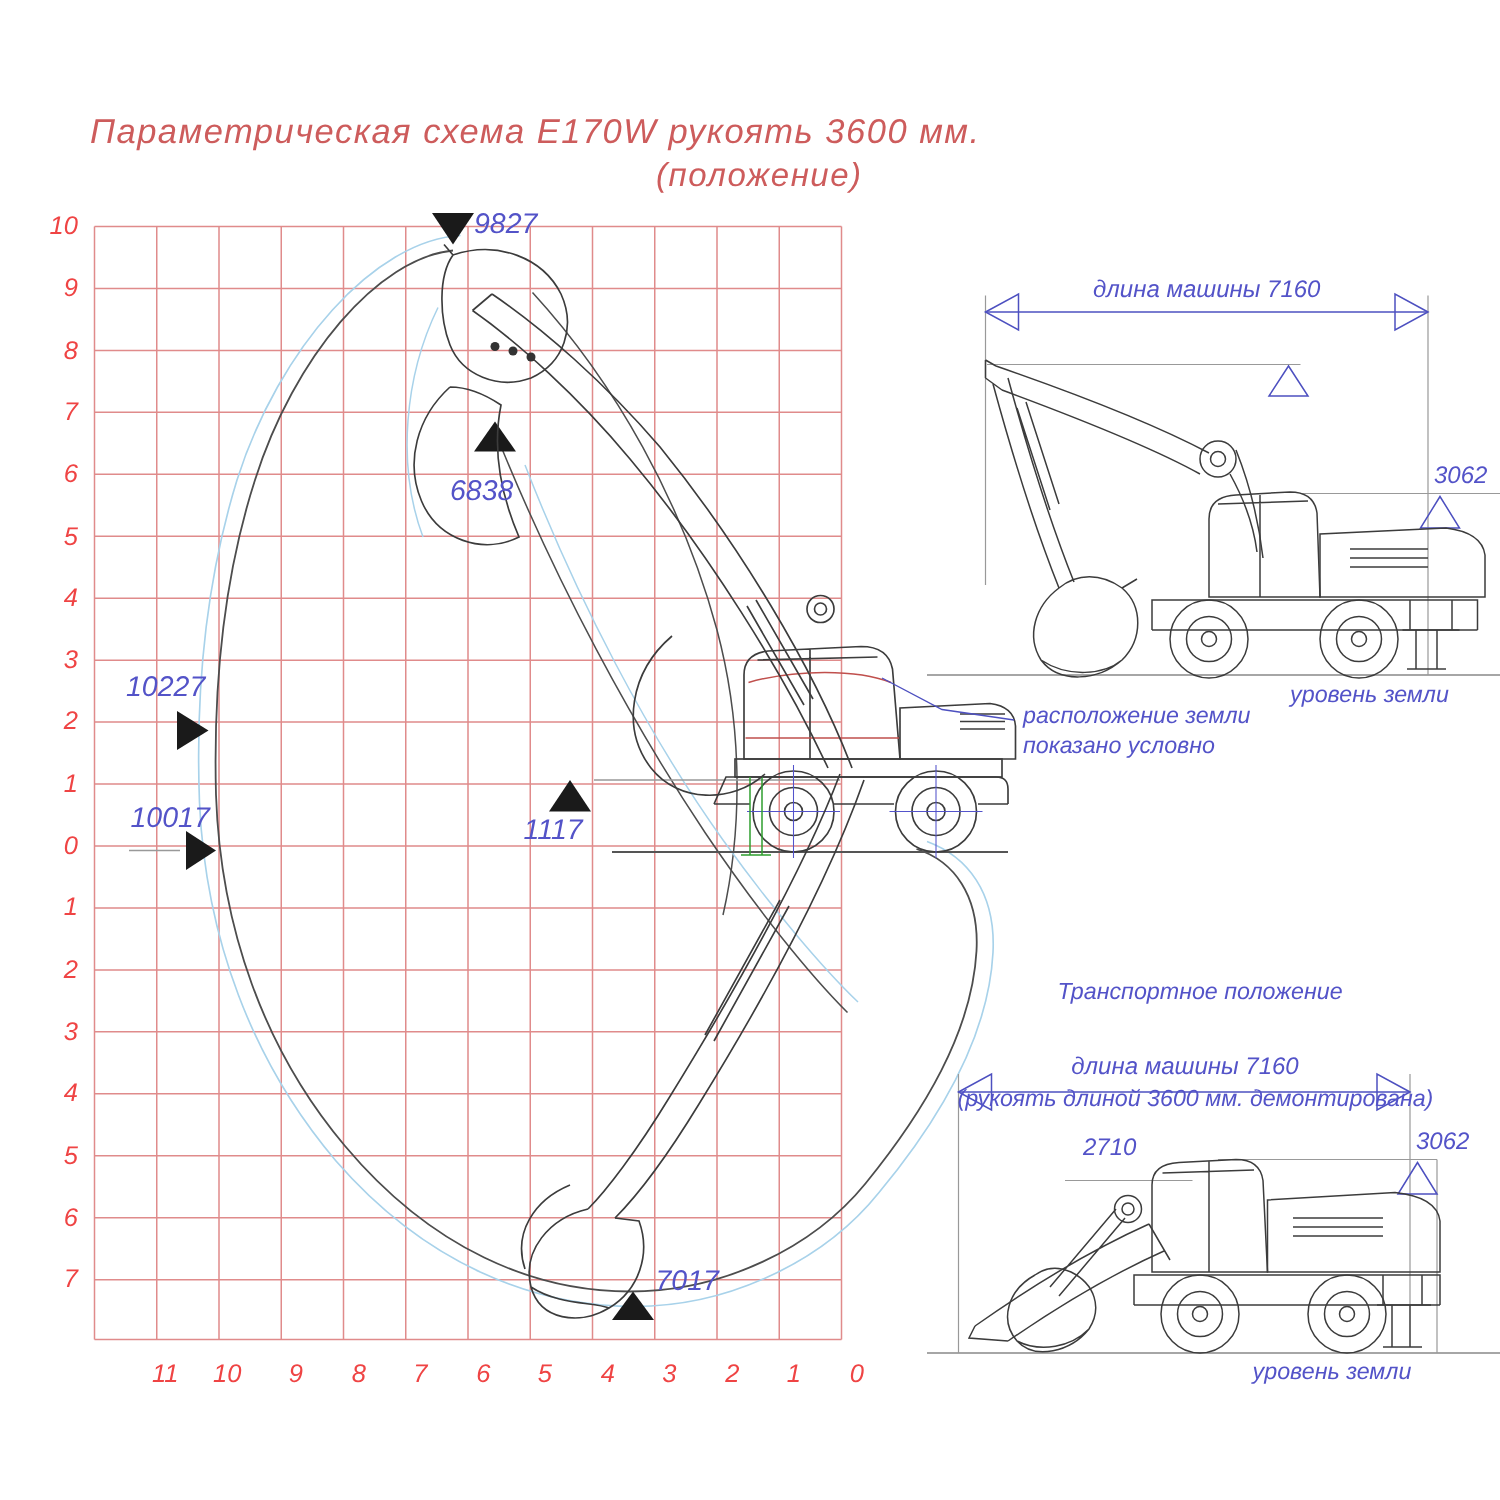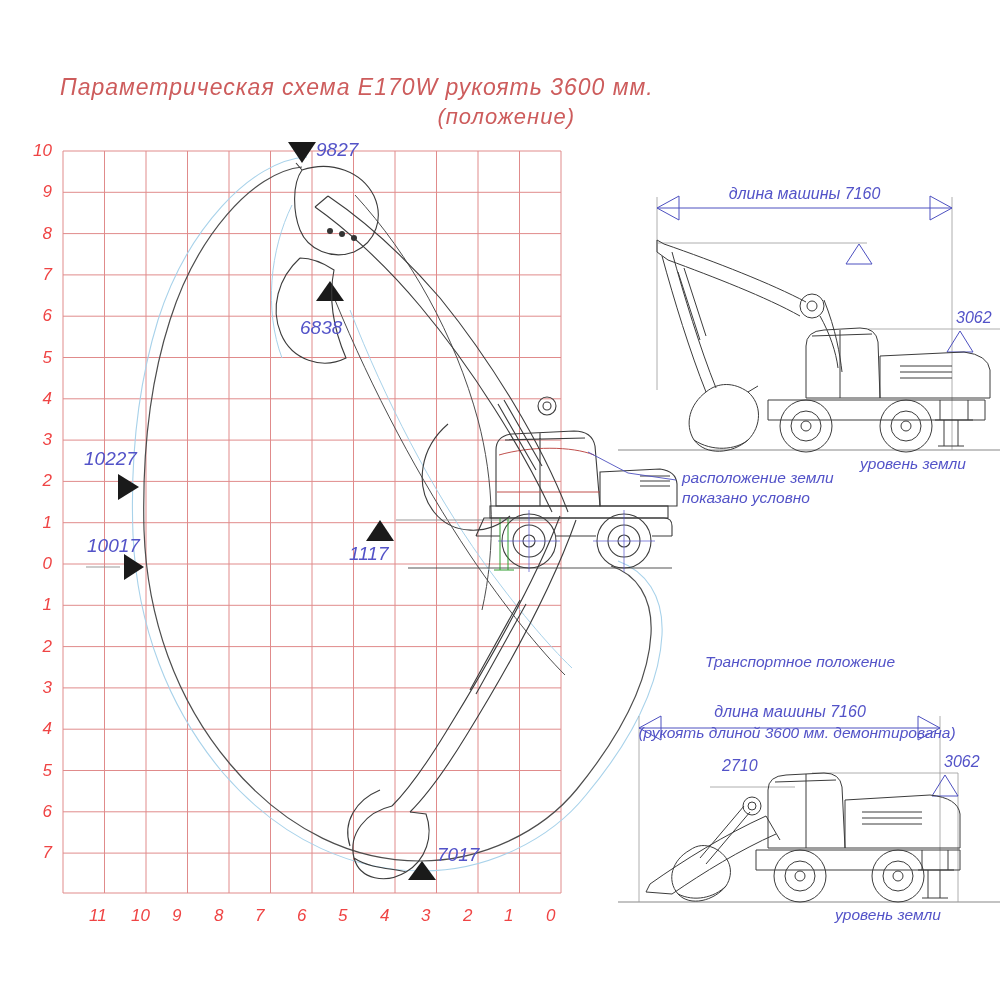--- a/index.html
+++ b/index.html
@@ -7,21 +7,21 @@
           font-family:"Liberation Sans",sans-serif;}
   svg{position:absolute;left:0;top:0;}
   .lbl{position:absolute;font-style:italic;white-space:nowrap;}
   .title{color:#cd5c5c;font-size:23px;letter-spacing:1px;text-align:right;}
   .blue{color:#5353c8;}
   .dim{font-size:15.5px;text-align:center;}
   .dimnum{font-size:16px;}
   .marker{font-size:19px;}
   .axis{color:#ef4444;font-size:17px;text-align:center;}
   .yaxis{width:34px;text-align:right;}
-  .xaxis{width:30px;text-align:left;}
+  .xaxis{width:30px;text-align:right;}
 </style>
 </head>
 <body>
 
 <div id="canvas">
 
 <svg width="1000" height="1000" viewBox="0 0 1000 1000">
 
   <g stroke="#e08b8b" stroke-width="1" fill="none">
     <path d="M63 151V893M104.5 151V893M146 151V893M187.5 151V893M229 151V893M270.5 151V893M312 151V893M353.5 151V893M395 151V893M436.5 151V893M478 151V893M519.5 151V893M561 151V893"></path>

